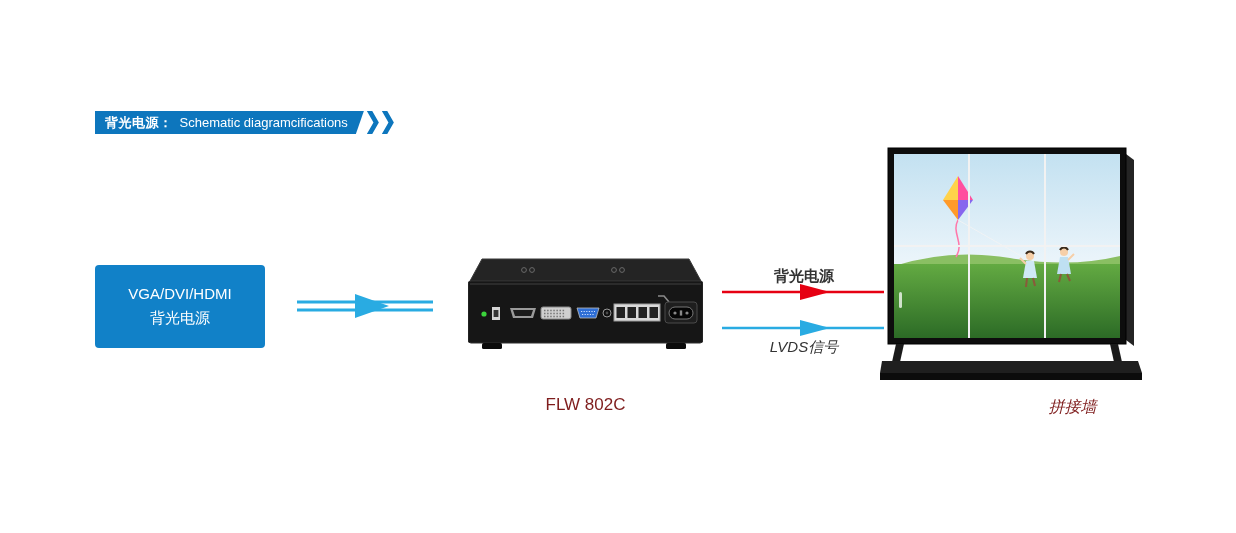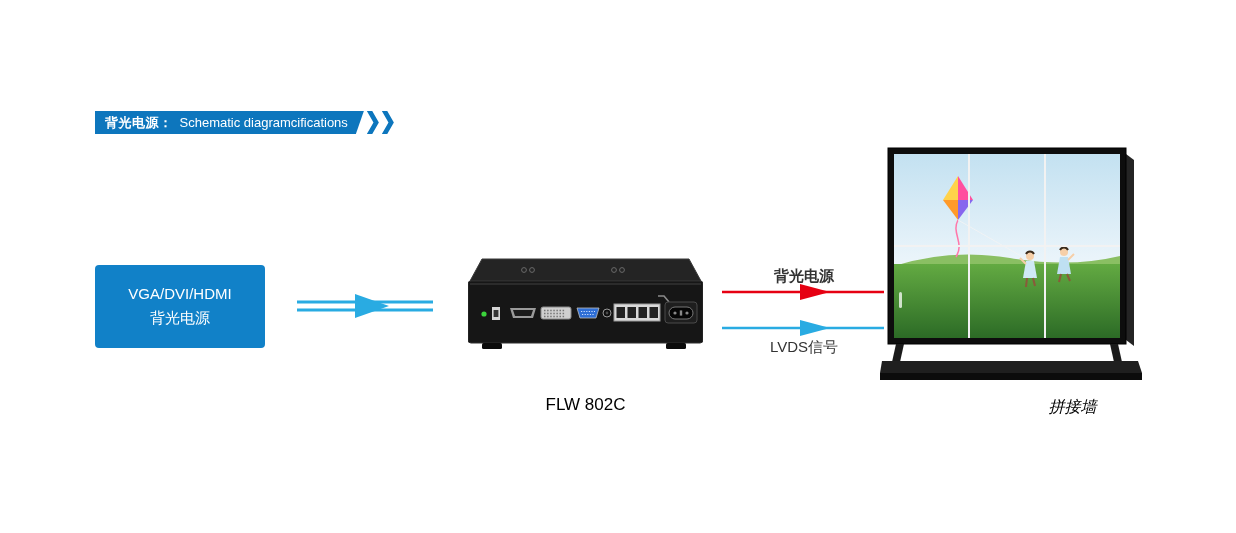--- a/index.html
+++ b/index.html
@@ -29,21 +29,21 @@
   .source-box {
     position: absolute; left: 95px; top: 265px; width: 170px; height: 83px;
     background: #1181c8; border-radius: 4px; color: #fff;
     display: flex; flex-direction: column; align-items: center; justify-content: center;
     gap: 7px; font-size: 15px;
   }
 
   
   .abs { position: absolute; }
   .flow-label { position: absolute; width: 168px; text-align: center; font-size: 15px; color: #333; white-space: nowrap; }
-  .caption { position: absolute; font-size: 17px; color: #000000; text-align: center; }
+  .caption { position: absolute; font-size: 17px; color: #7f1d1d; text-align: center; }
   .caption.wall-cap { font-size: 16px; }
 </style>
 </head>
 <body>
 
 <div class="canvas">
 
   <div class="banner">
     <div class="banner-main">
       <span class="banner-cn">背光电源：</span>
@@ -124,21 +124,21 @@
   <div class="flow-label" style="left:720px; top:267px;font-weight:bold;">背光电源</div>
   <svg class="abs" style="left:720px; top:281px;" width="168" height="22" viewBox="0 0 168 22">
     <line x1="2" y1="11" x2="164" y2="11" stroke-width="2.6" stroke="#e60012"></line>
     <polygon points="80,3 110,11 80,19" fill="#e60012"></polygon>
   </svg>
 
   <svg class="abs" style="left:720px; top:317px;" width="168" height="22" viewBox="0 0 168 22">
     <line x1="2" y1="11" x2="164" y2="11" stroke-width="2.6" stroke="#29abe2"></line>
     <polygon points="80,3 110,11 80,19" fill="#29abe2"></polygon>
   </svg>
-  <div class="flow-label" style="left:720px; top:338px;">LVDS信号</div>
+  <div class="flow-label" style="left:720px; top:338px;font-style:italic;">LVDS信号</div>
 
   <svg class="abs" style="left:880px; top:142px;" width="262" height="245" viewBox="0 0 262 245">
     <defs>
       <linearGradient id="sky" x1="0" y1="0" x2="0" y2="1">
         <stop offset="0" stop-color="#c3e1f1"></stop>
         <stop offset="1" stop-color="#eef6fb"></stop>
       </linearGradient>
       <linearGradient id="grass" x1="0" y1="0" x2="0" y2="1">
         <stop offset="0" stop-color="#63aa42"></stop>
         <stop offset="1" stop-color="#2c6b26"></stop>

